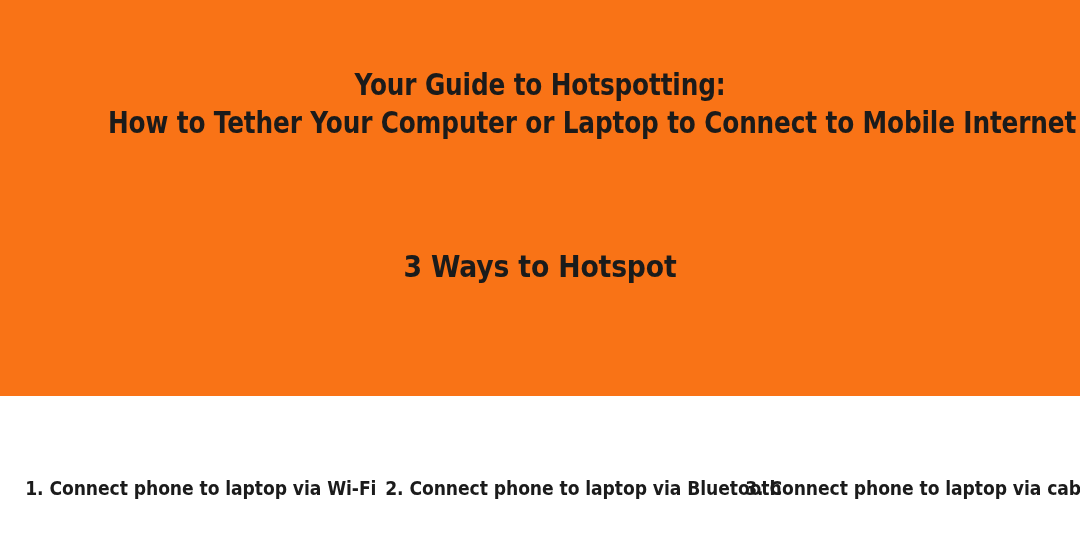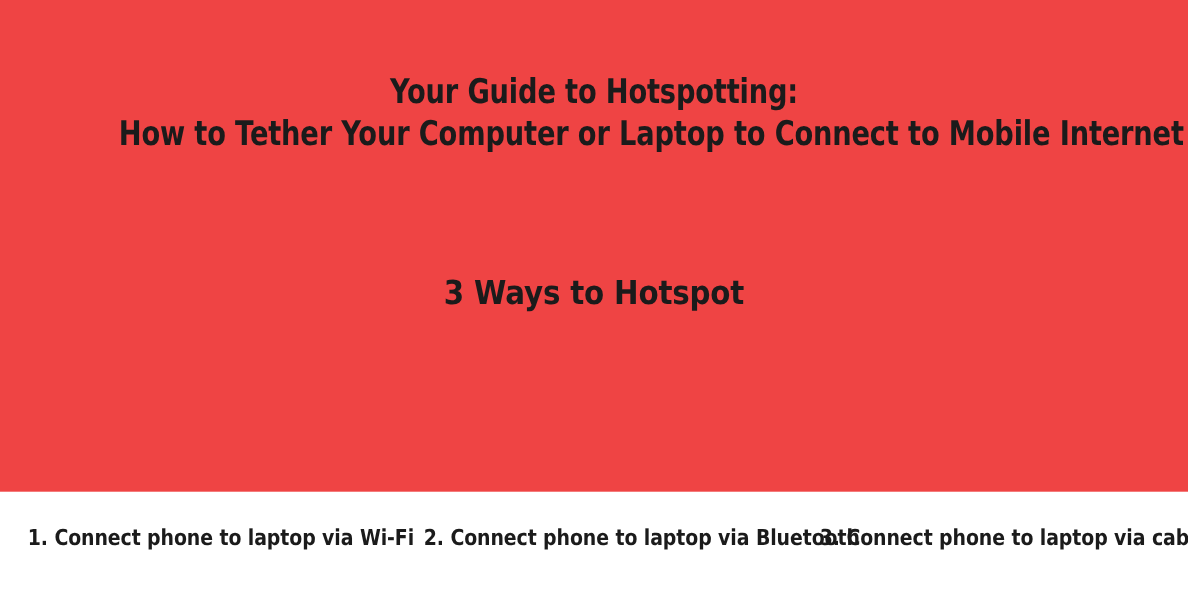--- a/index.html
+++ b/index.html
@@ -11,22 +11,22 @@
     width: 1080px;
     height: 552px;
     background: #ffffff;
     font-family: "Liberation Sans", sans-serif;
     overflow: hidden;
   }
 
   .page {
     position: relative;
     width: 1080px;
-    height: 447px;
-    background: #ef4444;
+    height: 396px;
+    background: #f97316;
     box-sizing: border-box;
   }
 
   
   .headline {
     position: absolute;
     top: 44px;
     left: 0;
     width: 1080px;
     text-align: center;

